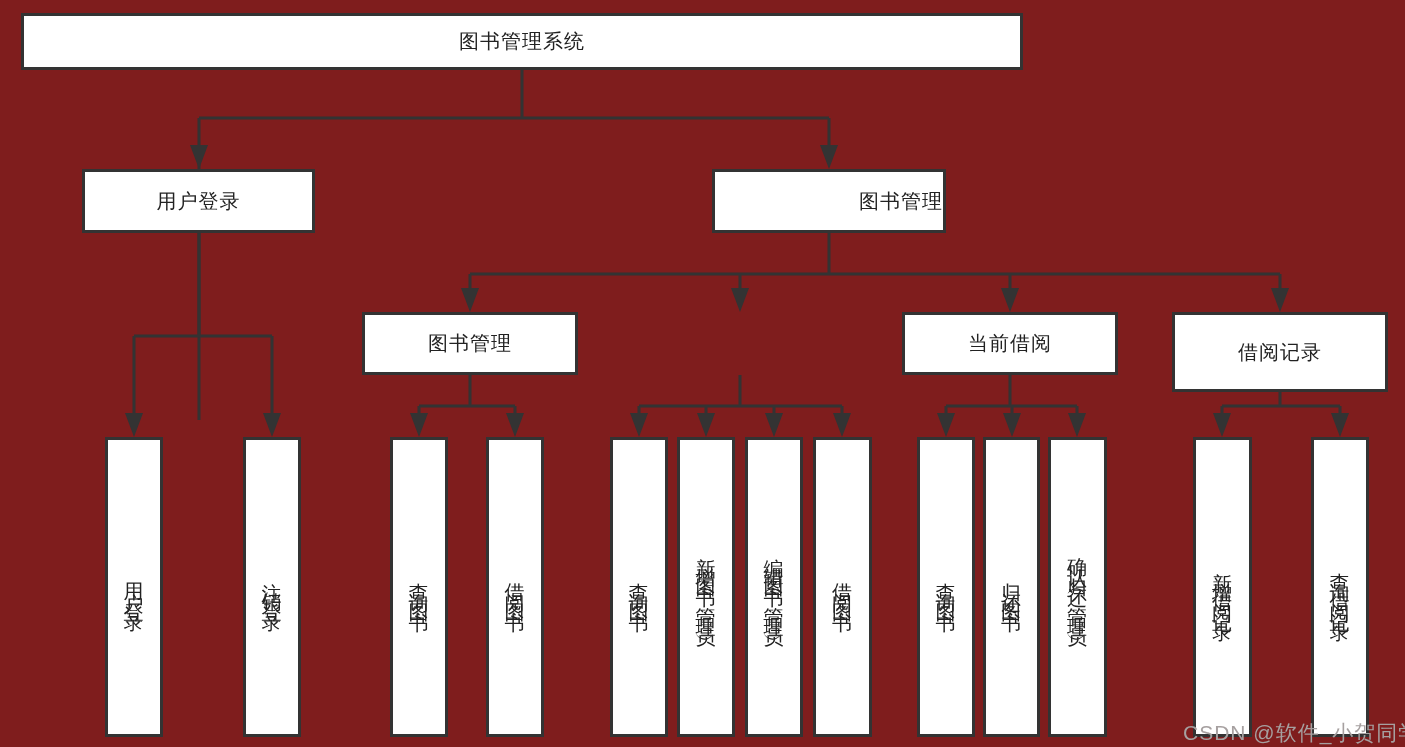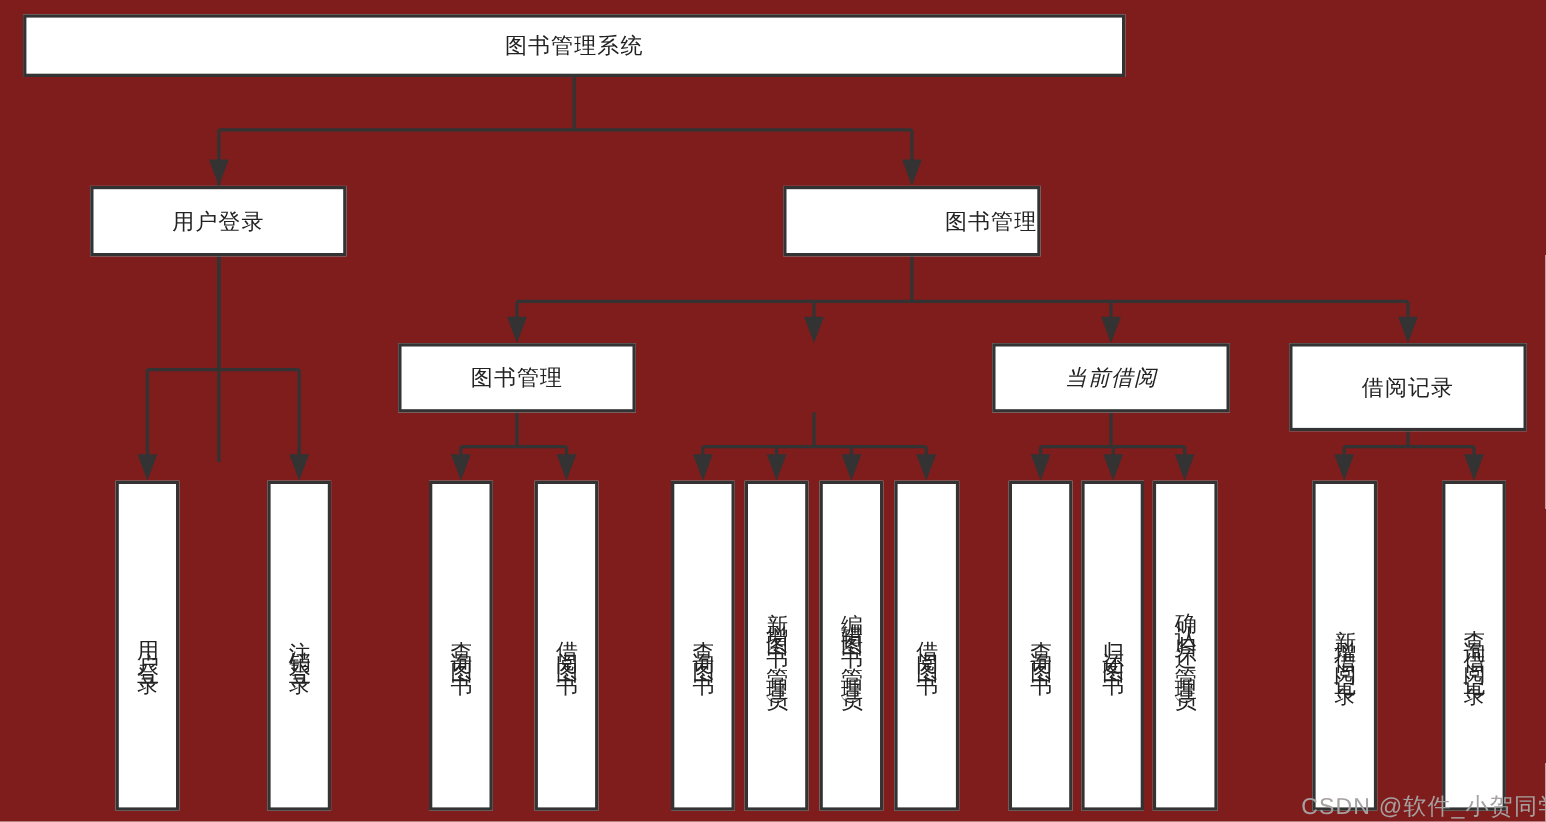--- a/index.html
+++ b/index.html
@@ -98,21 +98,21 @@
   <div class="box" style="left:82px; top:169px; width:233px; height:64px;">
     <span class="h-label">用户登录</span>
   </div>
   <div class="box" style="left:712px; top:169px; width:234px; height:64px;justify-content:flex-end;">
     <span class="h-label">图书管理</span>
   </div>
 
   <div class="box" style="left:362px; top:312px; width:216px; height:63px;">
     <span class="h-label">图书管理</span>
   </div>
-  <div class="box" style="left:902px; top:312px; width:216px; height:63px;font-style:italic;">
+  <div class="box" style="left:902px; top:312px; width:216px; height:63px;">
     <span class="h-label">当前借阅</span>
   </div>
   <div class="box" style="left:1172px; top:312px; width:216px; height:80px;">
     <span class="h-label">借阅记录</span>
   </div>
 
   <div class="box" style="left:105px; top:437px; width:58px; height:300px;">
     <span class="v-label">用户登录</span>
   </div>
   <div class="box" style="left:243px; top:437px; width:58px; height:300px;">

